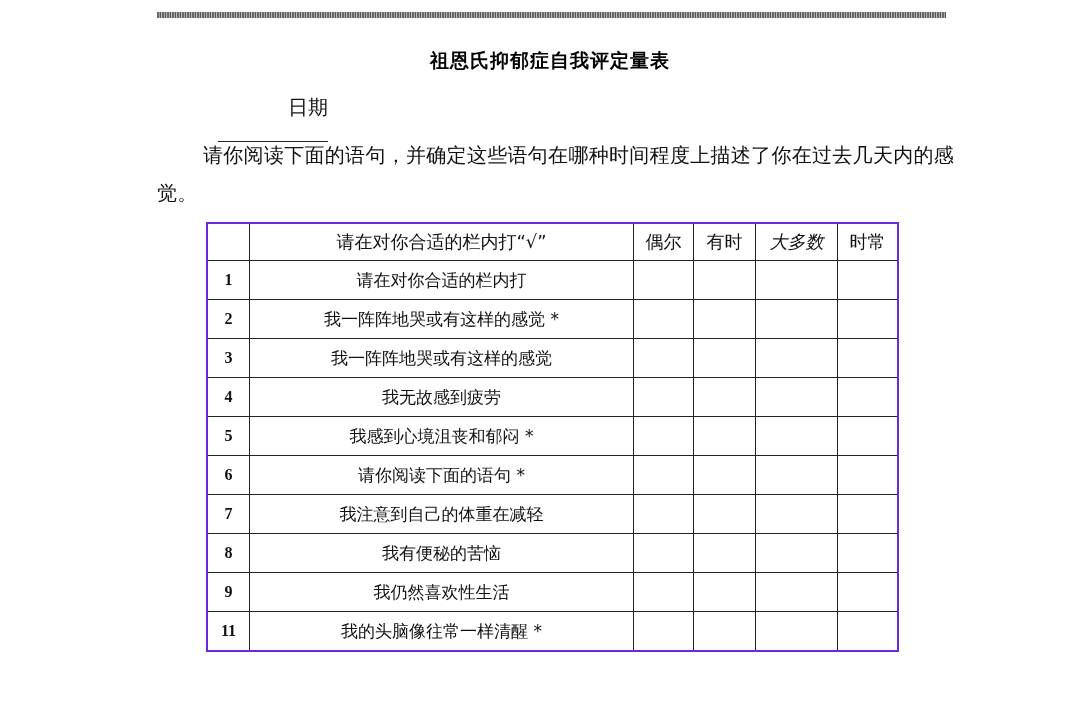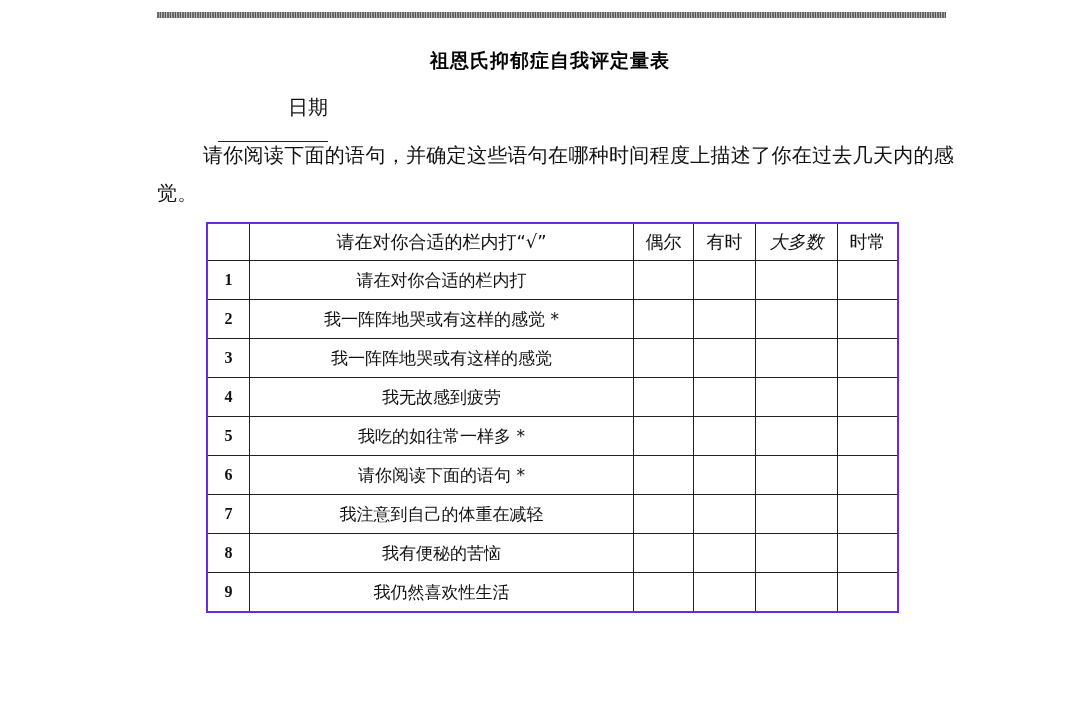--- a/index.html
+++ b/index.html
@@ -92,21 +92,21 @@
     <tr>
       <td class="c-num">4</td>
       <td class="c-item">我无故感到疲劳</td>
       <td></td>
       <td></td>
       <td></td>
       <td></td>
     </tr>
     <tr>
       <td class="c-num">5</td>
-      <td class="c-item">我吃的如往常一样多 *</td>
+      <td class="c-item">我感到心境沮丧和郁闷 *</td>
       <td></td>
       <td></td>
       <td></td>
       <td></td>
     </tr>
     <tr>
       <td class="c-num">6</td>
       <td class="c-item">请你阅读下面的语句 *</td>
       <td></td>
       <td></td>
@@ -130,14 +130,22 @@
       <td></td>
     </tr>
     <tr>
       <td class="c-num">9</td>
       <td class="c-item">我仍然喜欢性生活</td>
       <td></td>
       <td></td>
       <td></td>
       <td></td>
     </tr>
+    <tr>
+      <td class="c-num">11</td>
+      <td class="c-item">我的头脑像往常一样清醒 *</td>
+      <td></td>
+      <td></td>
+      <td></td>
+      <td></td>
+    </tr>
   </tbody>
 </table>
 
 </body></html>

